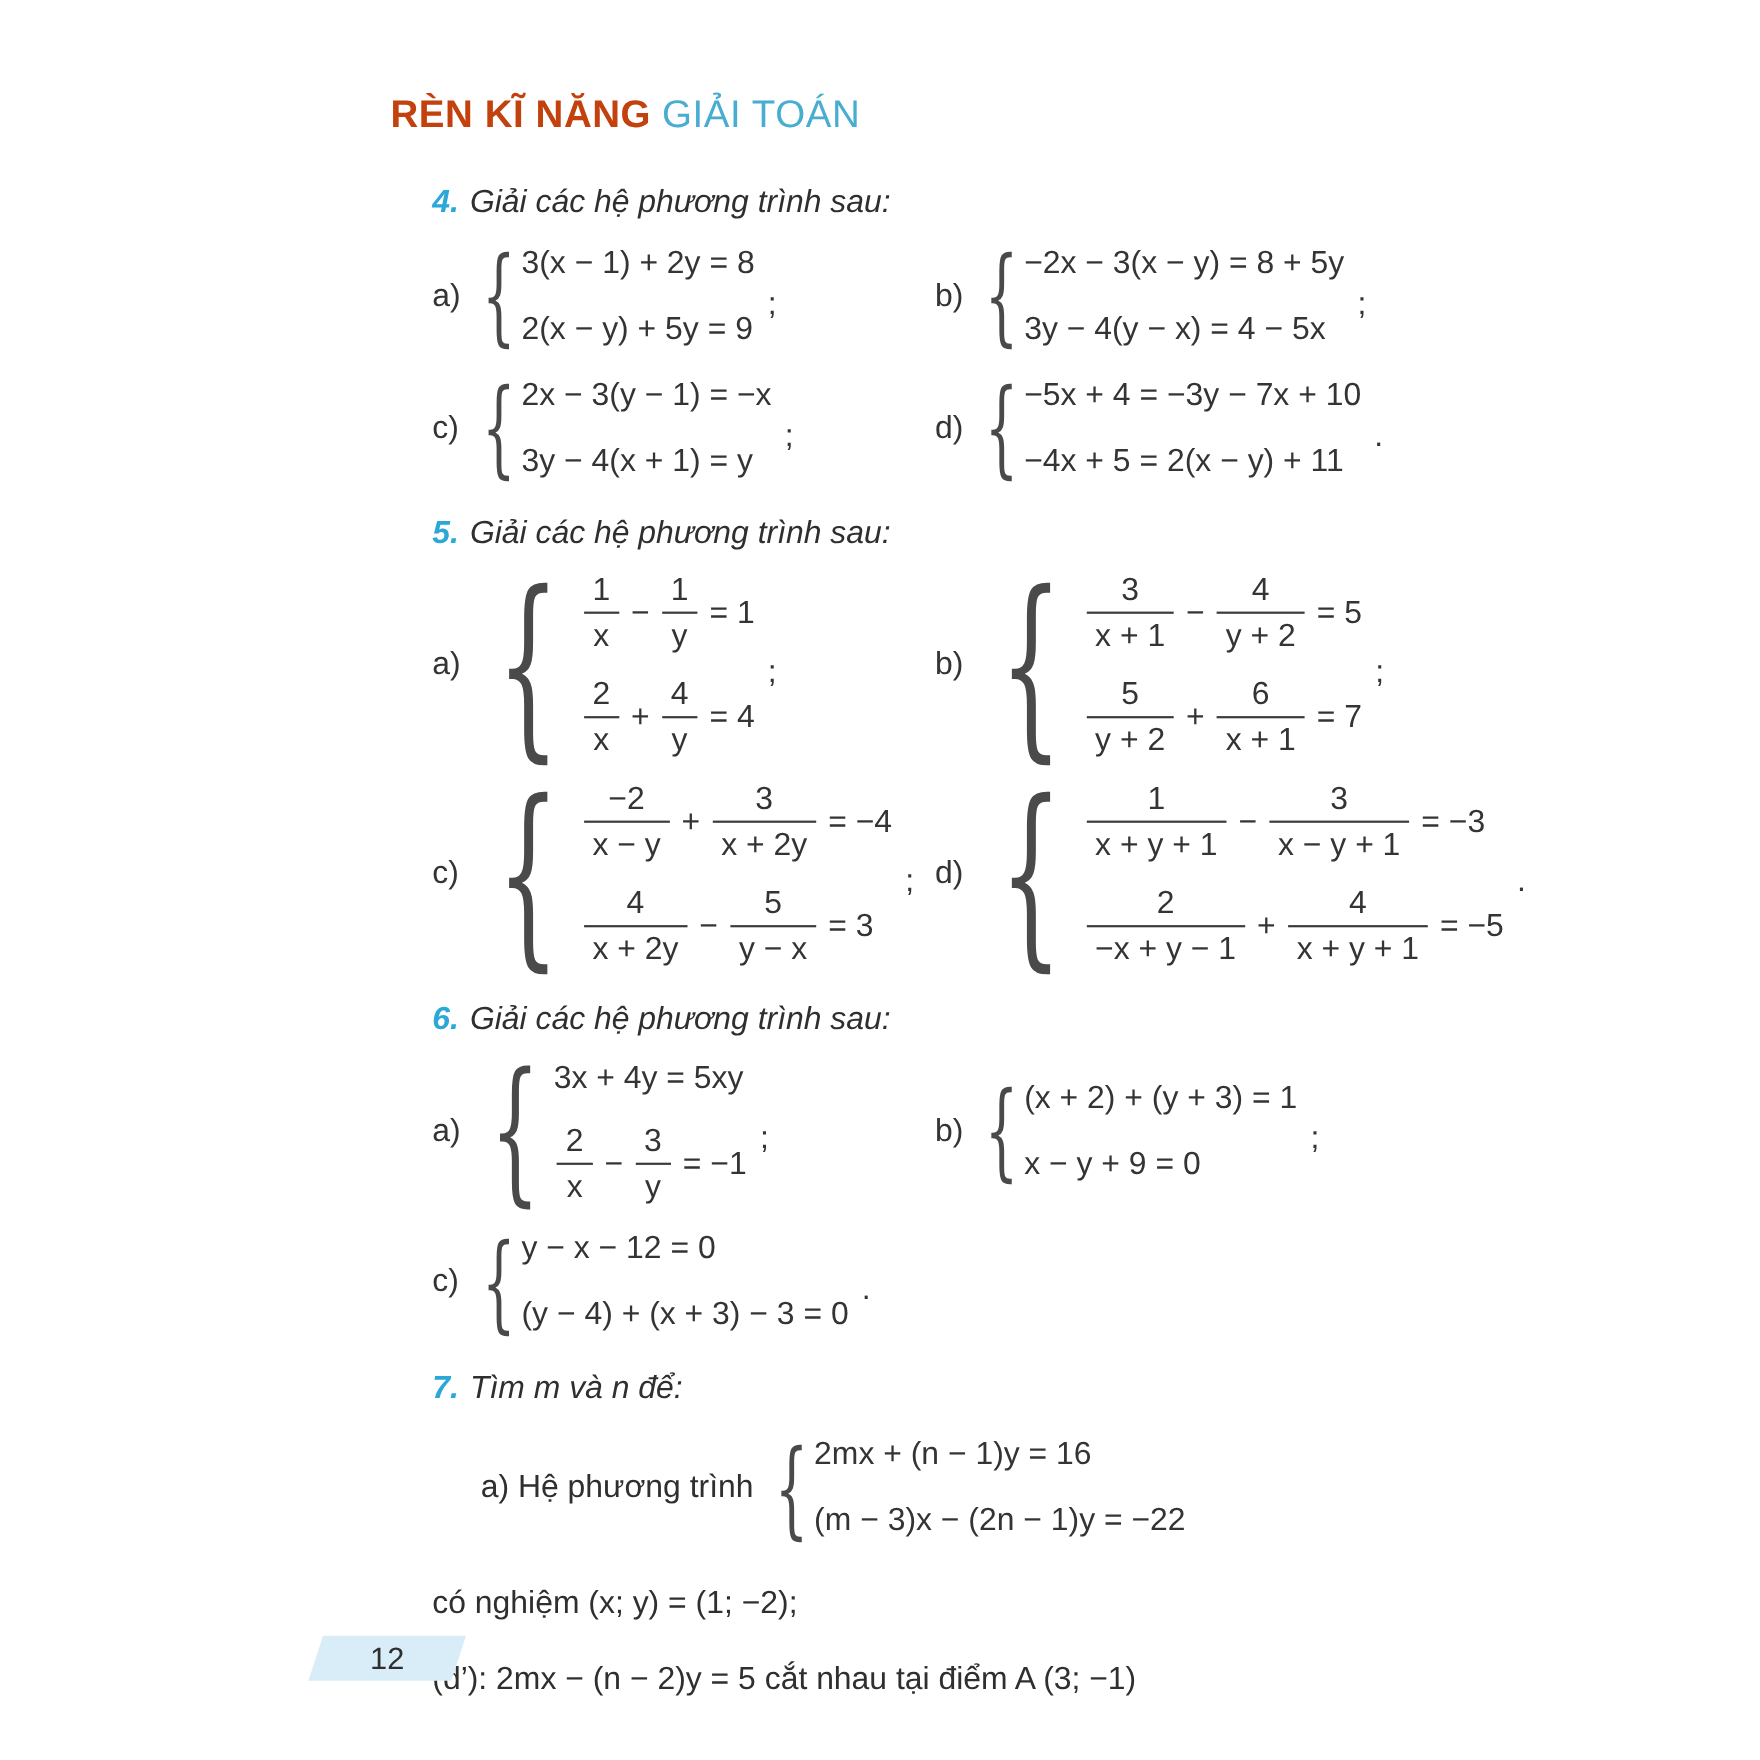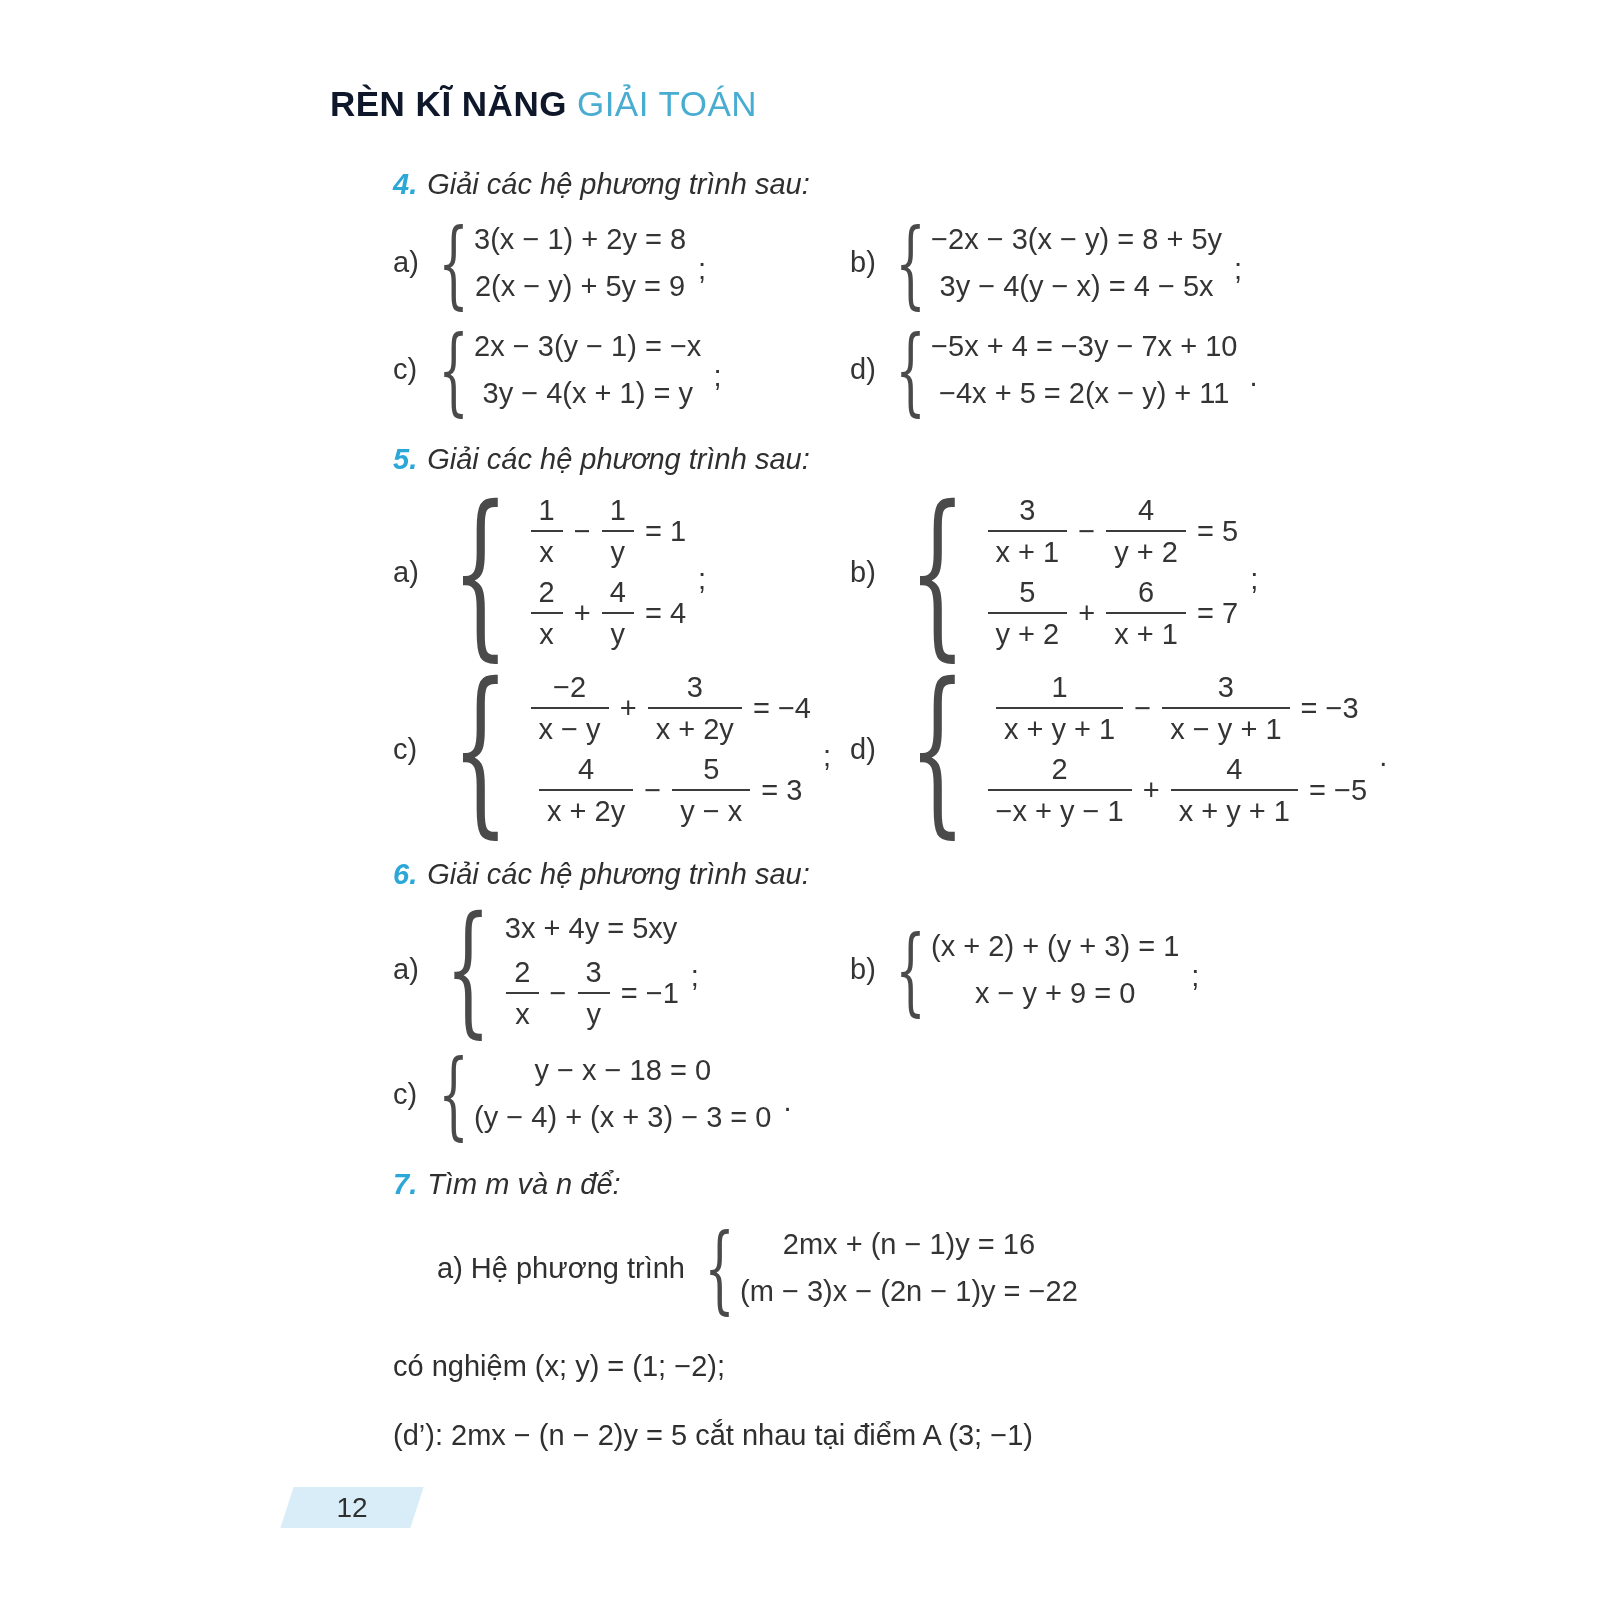--- a/index.html
+++ b/index.html
@@ -2,40 +2,40 @@
 <html><head>
 <meta charset="utf-8">
 <style>
   html,body{margin:0;padding:0;}
   body{
     width:1600px;height:1600px;background:#ffffff;position:relative;
     font-family:"Liberation Sans",sans-serif;color:#2f2f2f;overflow:hidden;
   }
   
   .header{position:absolute;left:330px;top:84px;font-size:35px;letter-spacing:0.5px;white-space:nowrap;}
-  .hdr-bold{font-weight:700;color:#0f172a;}
+  .hdr-bold{font-weight:700;color:#c2410c;margin-left:25px;}
   .hdr-light{font-weight:400;color:#49add2;margin-left:10px;text-align:right;}
   
   .content{position:absolute;left:393px;top:168px;width:1140px;}
   .ex{margin-top:28px;}
   .ex:first-child{margin-top:0;}
   .ex-head{font-size:29px;color:#2f2f2f;font-style:italic;}
   .ex-num{color:#2ba7d8;font-weight:700;margin-right:10px;}
   .row{display:flex;margin-top:16px;align-items:center;}
   .cell-l{width:457px;flex-shrink:0;display:flex;}
   .cell-r{flex:1;display:flex;}
   
   .sys{display:flex;align-items:center;}
   .sys-label{font-size:29px;color:#343434;width:46px;flex-shrink:0;}
   .brace{
     font-family:"DejaVu Serif",serif;font-weight:400;color:#4a4a4a;
     display:inline-block;line-height:0.75;transform:scaleX(0.5);
     margin:0 -10px 0 -16px;
   }
-  .lines{display:flex;flex-direction:column;gap:3px;justify-content:center;align-items:center;}
+  .lines{display:flex;flex-direction:column;gap:16px;justify-content:center;}
   .line{display:flex;align-items:center;min-height:44px;font-size:29px;color:#343434;}
   .txt{white-space:pre;}
   .frac{display:inline-grid;justify-items:center;margin:0 3px;line-height:1.12;}
   .fnum{padding:2px 8px 4px;border-bottom:2.5px solid #3b3b3b;width:100%;box-sizing:border-box;text-align:center;}
   .fden{padding:4px 8px 2px;text-align:center;}
   .punct{font-size:29px;color:#343434;margin-left:12px;padding-top:14px;}
   
   .intro-row{display:flex;align-items:center;margin-top:22px;}
   .intro-label{font-size:29px;margin-right:20px;white-space:pre;margin-left:44px;}
   .para{font-size:29px;color:#2f2f2f;margin-top:36px;}
@@ -308,21 +308,21 @@
             </div>
           </div>
         </div>
         <div class="row">
           <div class="cell-l">
             <div class="sys">
               <span class="sys-label">c)</span>
               <span class="brace" style="font-size: 96px;">{</span>
               <div class="lines">
                 <div class="line">
-                  <span class="txt">y − x − 18 = 0</span>
+                  <span class="txt">y − x − 12 = 0</span>
                 </div>
                 <div class="line">
                   <span class="txt">(y − 4) + (x + 3) − 3 = 0</span>
                 </div>
               </div>
               <span class="punct">.</span>
             </div>
           </div>
         </div>
       </div>

